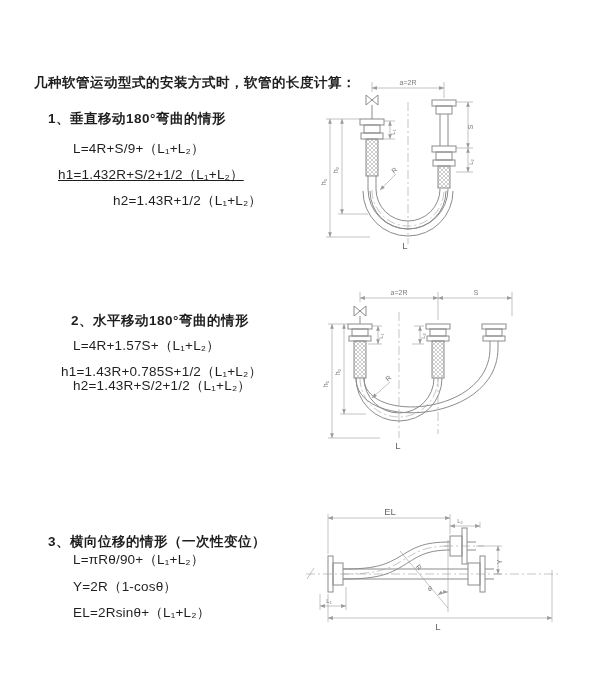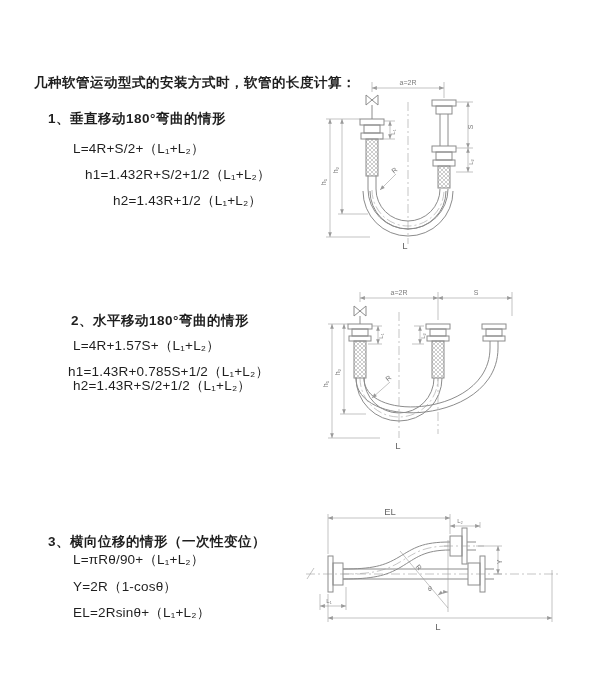--- a/index.html
+++ b/index.html
@@ -30,22 +30,22 @@
   .diagram text.big { fill:#686868; font-size:9.5px; }
   .diagram text.sm  { font-size:6px; }
 </style>
 </head>
 <body>
 
 <div class="doc-title">几种软管运动型式的安装方式时，软管的长度计算：</div>
 
 <div>
   <div class="sec-heading" style="left:48px; top:110px;">1、垂直移动180°弯曲的情形</div>
-  <div class="formula" style="left:73px; top:140px;">L=4R+S/2+（L₁+L₂）</div>
-  <div class="formula" style="left:85px; top:166px;">h1=1.432R+S/2+1/2（L₁+L₂）</div>
+  <div class="formula" style="left:73px; top:140px;">L=4R+S/9+（L₁+L₂）</div>
+  <div class="formula" style="left:58px; top:166px;text-decoration:underline;">h1=1.432R+S/2+1/2（L₁+L₂）</div>
   <div class="formula" style="left:73px; top:192px;margin-left:40px;">h2=1.43R+1/2（L₁+L₂）</div>
 
   <svg class="diagram" style="left:310px; top:74px;" width="250" height="178" viewBox="0 0 250 178">
     <defs>
       <marker id="ar1" viewBox="0 0 10 10" refX="9.5" refY="5" markerWidth="9" markerHeight="9" orient="auto-start-reverse">
         <path d="M0.5,1.5 L9.5,5 L0.5,8.5 z" fill="#9a9a9a"></path>
       </marker>
       <pattern id="hp1" width="4" height="4" patternUnits="userSpaceOnUse">
         <path d="M0,4 L4,0 M0,0 L4,4" stroke="#9a9a9a" stroke-width="0.5"></path>
       </pattern>
@@ -112,21 +112,21 @@
     <line class="tn" x1="86" y1="100" x2="70" y2="116" marker-end="url(#ar1)"></line>
     <text transform="translate(86,98) rotate(-40)" text-anchor="middle">R</text>
 
     <text class="big" x="95" y="175" text-anchor="middle">L</text>
   </svg>
 </div>
 
 <div>
   <div class="sec-heading" style="left:48px; top:312px;margin-left:23px;">2、水平移动180°弯曲的情形</div>
   <div class="formula" style="left:73px; top:337px;">L=4R+1.57S+（L₁+L₂）</div>
-  <div class="formula" style="left:68px; top:363px;">h1=1.43R+0.785S+1/2（L₁+L₂）</div>
+  <div class="formula" style="left:61px; top:363px;">h1=1.43R+0.785S+1/2（L₁+L₂）</div>
   <div class="formula" style="left:73px; top:377px;">h2=1.43R+S/2+1/2（L₁+L₂）</div>
 
   <svg class="diagram" style="left:316px; top:286px;" width="275" height="165" viewBox="0 0 275 165">
     <defs>
       <marker id="ar2" viewBox="0 0 10 10" refX="9.5" refY="5" markerWidth="9" markerHeight="9" orient="auto-start-reverse">
         <path d="M0.5,1.5 L9.5,5 L0.5,8.5 z" fill="#9a9a9a"></path>
       </marker>
       <pattern id="hp2" width="4" height="4" patternUnits="userSpaceOnUse">
         <path d="M0,4 L4,0 M0,0 L4,4" stroke="#9a9a9a" stroke-width="0.5"></path>
       </pattern>

